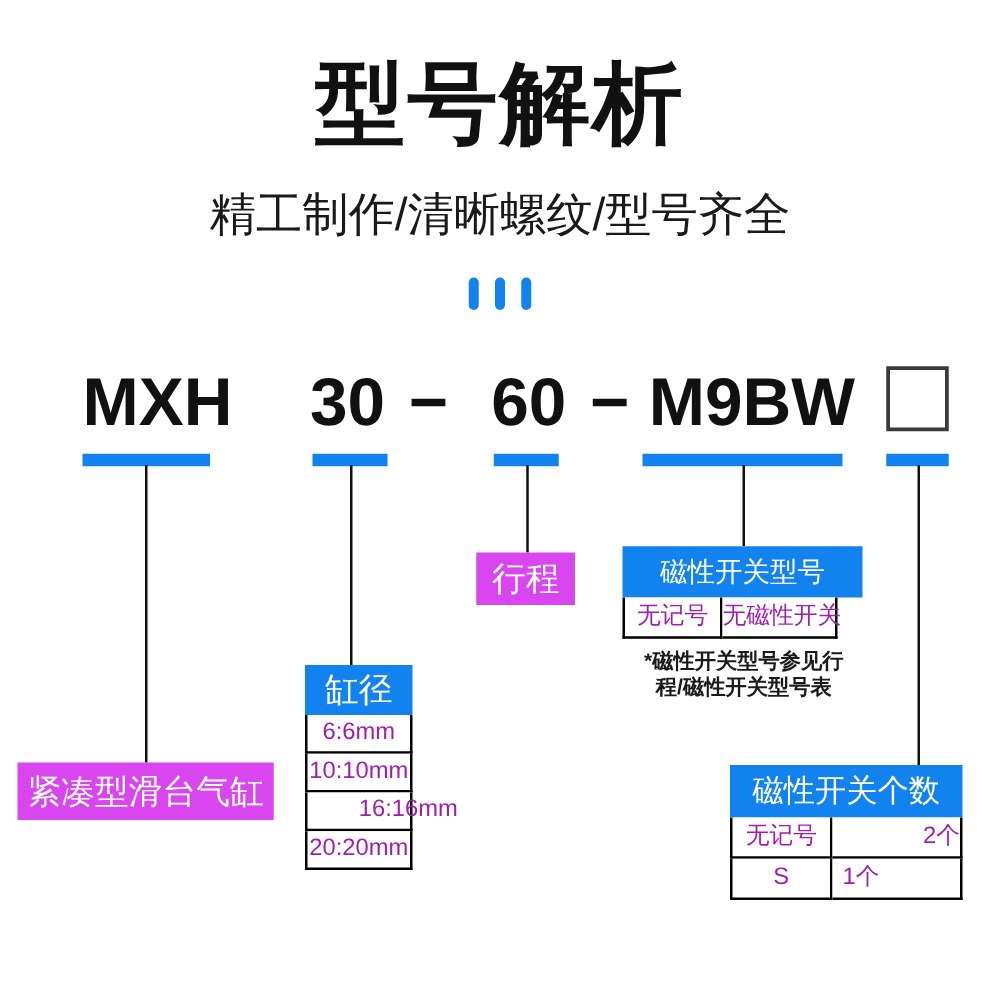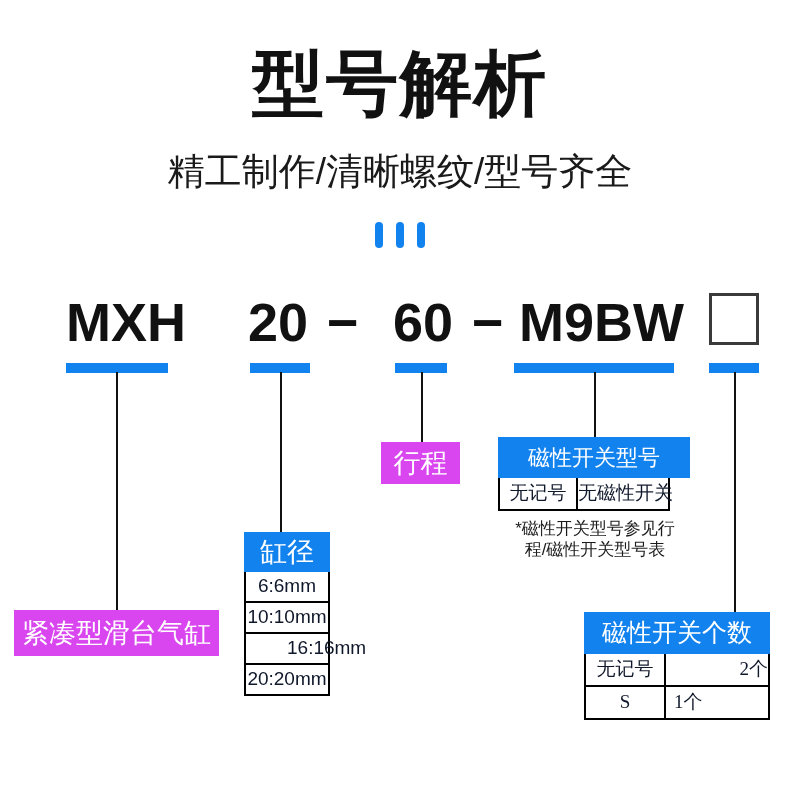--- a/index.html
+++ b/index.html
@@ -113,52 +113,53 @@
   }
   .tbl .hdr {
     background: #1282ee;
     color: #ffffff;
     text-align: center;
     box-sizing: border-box;
     white-space: nowrap;
   }
   .tbl .cell {
     border: 2px solid #000000;
-    color: #0f172a;
+    color: #a21caf;
     text-align: center;
     box-sizing: border-box;
     background: #ffffff;
     white-space: nowrap;
   }
   .footnote {
     position: absolute;
     color: #1a1a1a;
     text-align: center;
     line-height: 21px;
     white-space: pre-line;
+    font-weight: bold;
   }
 </style>
 </head>
 <body>
 
 <div id="root">
 
   <div class="page-title">型号解析</div>
 
   <div class="page-subtitle">精工制作/清晰螺纹/型号齐全</div>
 
   <div class="divider-dots">
     <span></span>
     <span></span>
     <span></span>
   </div>
 
   <div class="code-token" style="left:66px; top:292px;">MXH</div>
 
-  <div class="code-token" style="left:248px; top:292px;">20</div>
+  <div class="code-token" style="left:248px; top:292px;">30</div>
 
   <div class="code-dash" style="left:327px; top:292px;">−</div>
 
   <div class="code-token" style="left:393px; top:292px;">60</div>
 
   <div class="code-dash" style="left:472px; top:292px;">−</div>
 
   <div class="code-token" style="left:519px; top:292px;">M9BW</div>
 
   <div class="code-box" style="left:709px; top:293px; width:50px; height:52px;"></div>
@@ -190,21 +191,21 @@
   <div class="tbl" style="left:498px; top:437px; width:192px;">
     <div class="hdr" style="height:41px; line-height:41px; font-size:22px;">磁性开关型号</div>
     <div style="display:flex;">
       <div class="cell" style="width:80px; height:33px; line-height:30px; font-size:19px; border-top:none;">无记号</div>
       <div class="cell" style="width:92px; height:33px; line-height:30px; font-size:19px; border-top:none; border-left:none;">无磁性开关</div>
     </div>
   </div>
   <div class="footnote" style="left:490px; top:518px; width:210px; font-size:17px;">*磁性开关型号参见行
 程/磁性开关型号表</div>
 
-  <div class="tbl" style="left:584px; top:612px; width:186px;font-family:Liberation Serif, serif;">
+  <div class="tbl" style="left:584px; top:612px; width:186px;">
     <div class="hdr" style="height:42px; line-height:42px; font-size:25px;">磁性开关个数</div>
     <div style="display:flex;">
       <div class="cell" style="width:82px; height:33px; line-height:30px; font-size:19px; border-top:none;">无记号</div>
       <div class="cell" style="width:104px; height:33px; line-height:30px; font-size:19px; border-top:none; border-left:none; text-align:right; padding-left:8px;">2个</div>
     </div>
     <div style="display:flex;">
       <div class="cell" style="width:82px; height:33px; line-height:30px; font-size:19px; border-top:none;">S</div>
       <div class="cell" style="width:104px; height:33px; line-height:30px; font-size:19px; border-top:none; border-left:none; text-align:left; padding-left:8px;">1个</div>
     </div>
   </div>

